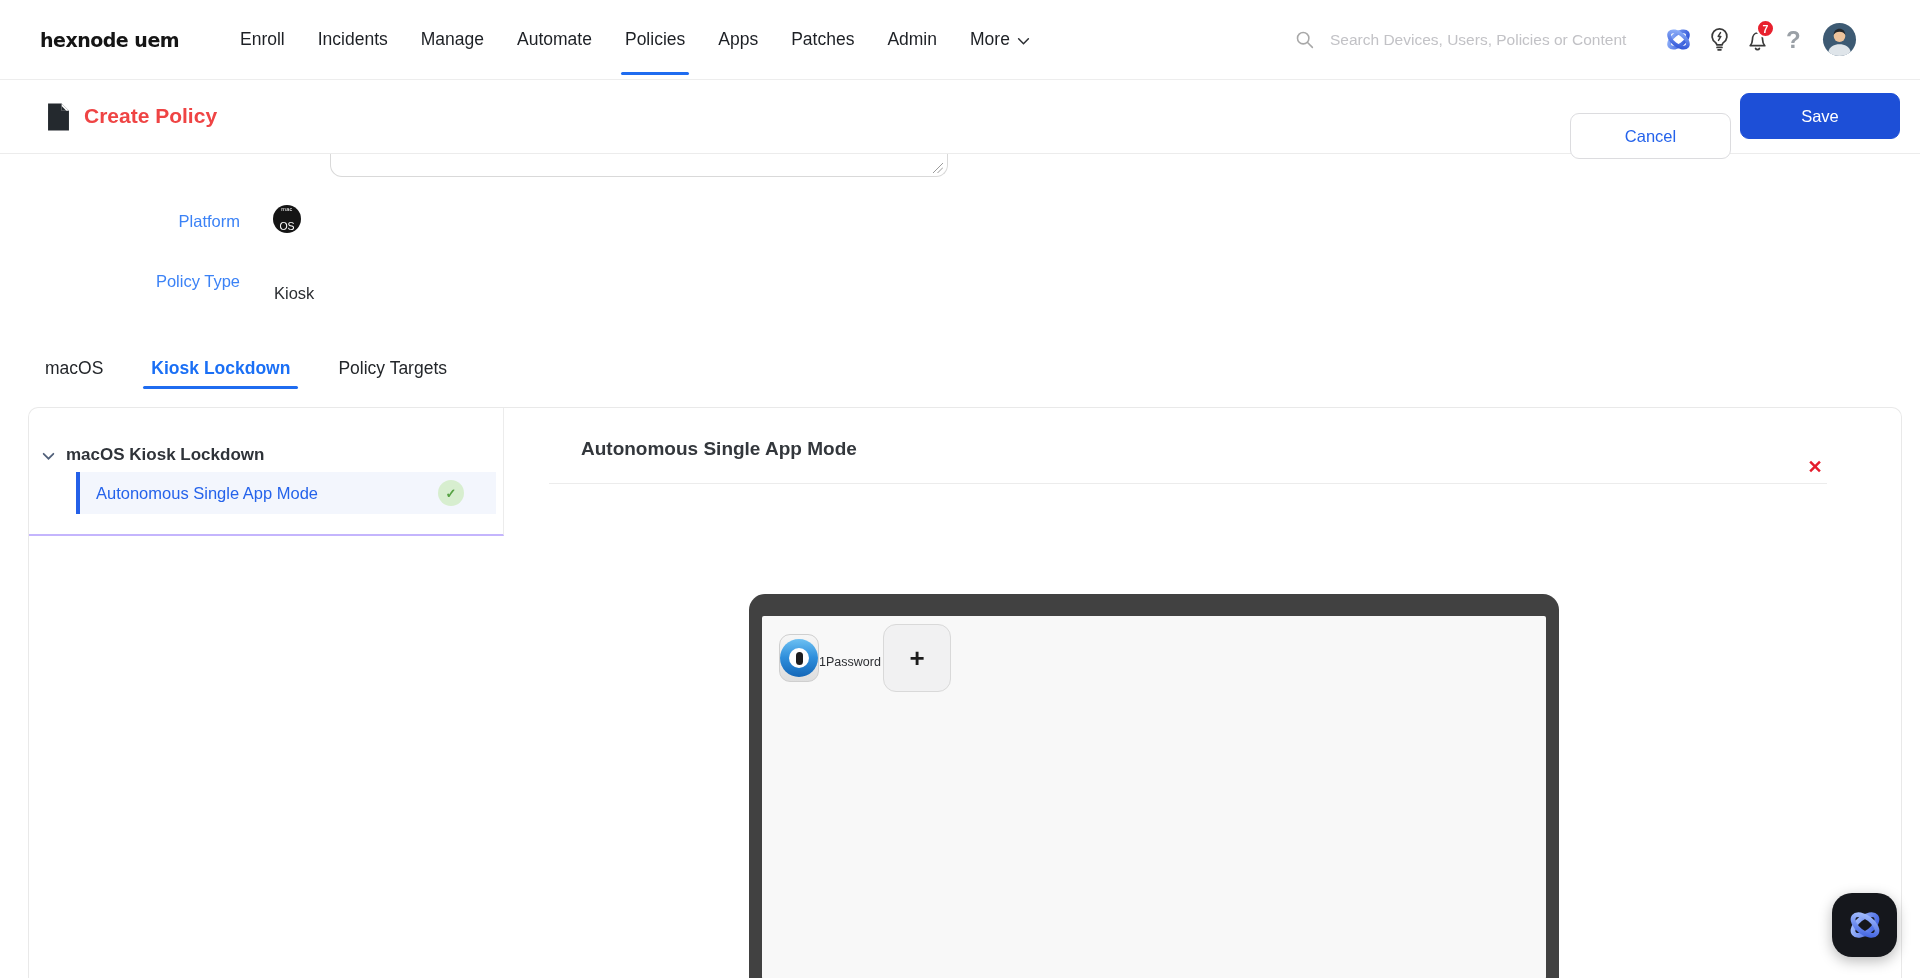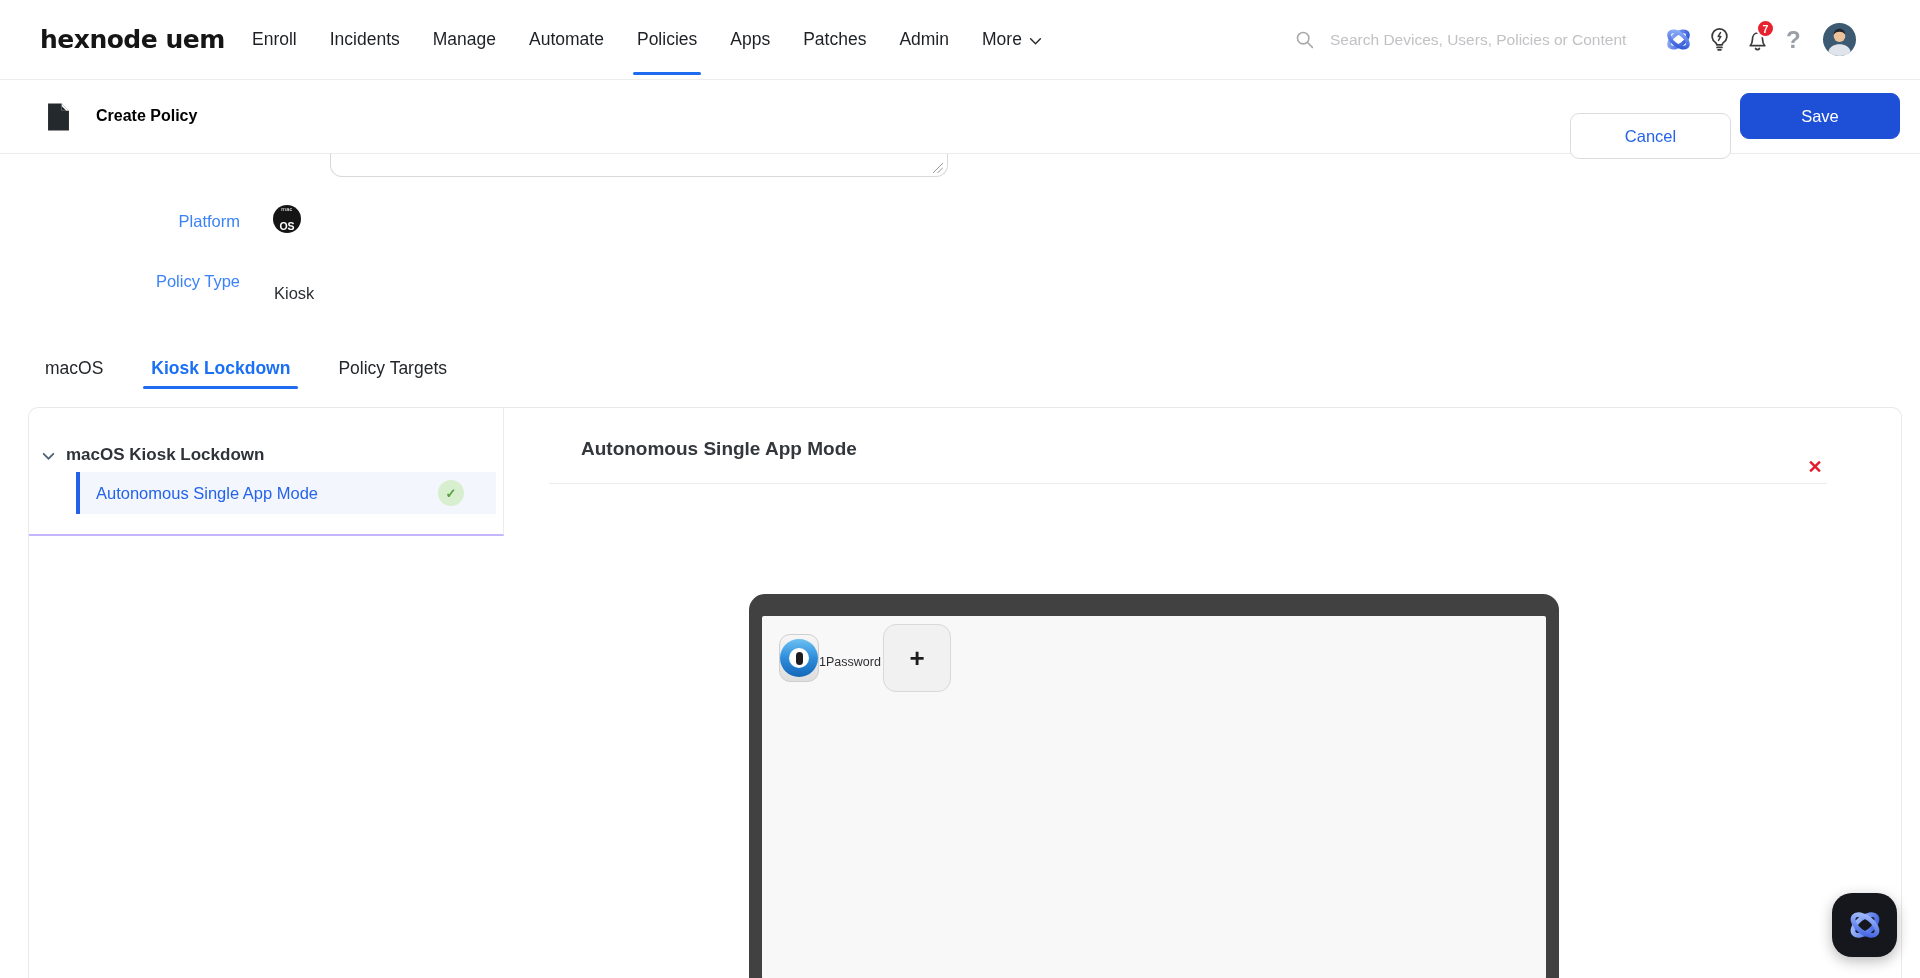--- a/index.html
+++ b/index.html
@@ -3,22 +3,22 @@
 <meta charset="utf-8">
 <style>
   * { margin:0; padding:0; box-sizing:border-box; }
   html,body { background:#ffffff; }
   body { font-family:"Liberation Sans", sans-serif; color:#1f2328; }
   #app { position:relative; width:1920px; height:978px; background:#fff; overflow:hidden; }
 
   
   .topnav { position:absolute; left:0; top:0; width:1920px; height:80px; background:#fff; border-bottom:1px solid #ededed; z-index:20; }
   .logo { position:absolute; left:40px; top:0; height:79px; display:flex; align-items:center;
-          font-family:"DejaVu Sans", sans-serif; font-size:25px; font-weight:800; letter-spacing:-0.5px; color:#151515; cursor:pointer; }
-  .menu { position:absolute; left:252px; top:0; height:79px; display:flex; align-items:center; gap:33px;justify-content:flex-end; }
+          font-family:"DejaVu Sans", sans-serif; font-size:19px; font-weight:800; letter-spacing:-0.5px; color:#151515; cursor:pointer; }
+  .menu { position:absolute; left:240px; top:0; height:79px; display:flex; align-items:center; gap:33px;justify-content:flex-end; }
   .menu-item { position:relative; font-size:17.5px; font-weight:500; color:#1d2025; cursor:pointer; display:flex; align-items:center; gap:7px; }
   .menu-item.active::after { content:""; position:absolute; left:-4px; right:-4px; bottom:-25px; height:3.5px; border-radius:4px; background:#1f6cf0; }
   .menu-chev { width:13px; height:9px; color:#2a2d31; margin-top:3px; }
 
   .search { position:absolute; left:1294px; top:0; height:79px; display:flex; align-items:center; gap:15px; }
   .search svg { width:21px; height:21px; }
   .search input { border:none; outline:none; font-size:15.5px; width:305px; color:#0369a1; font-family:"Liberation Sans",sans-serif; background:transparent; }
   .search input::placeholder { color:#c2c2c6; }
 
   .tn-icon { position:absolute; top:0; height:79px; display:flex; align-items:center; cursor:pointer; }
@@ -26,35 +26,35 @@
   .tn-bulb { left:1706px; } .tn-bulb svg { width:27px; height:27px; }
   .tn-bell { left:1744px; } .tn-bell svg { width:27px; height:27px; }
   .badge { position:absolute; left:1756px; top:19px; width:19px; height:19px; border-radius:50%; background:#e8212e; border:2px solid #fff;
            color:#fff; font-size:10.5px; font-weight:700; display:flex; align-items:center; justify-content:center; z-index:21; cursor:pointer; }
   .tn-help { left:1786px; font-size:24px; color:#9aa0a6; font-weight:700; }
   .tn-avatar { left:1822px; } .tn-avatar svg { width:35px; height:35px; }
 
   
   .subheader { position:absolute; left:0; top:80px; width:1920px; height:74px; background:#fff; border-bottom:1px solid #ececec; z-index:10; }
   .doc-icon { position:absolute; left:47px; top:23px; width:23px; height:28px; }
-  .page-title { position:absolute; left:96px; top:0; height:72px; display:flex; align-items:center; font-size:16px; font-weight:700; color:#000000; }
+  .page-title { position:absolute; left:84px; top:0; height:72px; display:flex; align-items:center; font-size:21px; font-weight:700; color:#ef4444; }
   .btn { position:absolute; top:13px; height:46px; border-radius:9px; font-size:16.5px; display:flex; align-items:center; justify-content:center; cursor:pointer; font-family:"Liberation Sans",sans-serif; }
   .btn-cancel { left:1570px; width:161px; background:#fff; border:1px solid #dcdcdf; color:#2563eb;margin-top:20px; }
   .btn-save { left:1740px; width:160px; background:#1d4fd7; border:1px solid #1d4fd7; color:#fff; }
 
   
   .textarea-remnant { position:absolute; left:330px; top:154px; width:618px; height:23px; border:1px solid #d9d9d9; border-top:none;
                       border-radius:0 0 12px 12px; background:#fff; }
   .resize-handle { position:absolute; right:4px; bottom:3px; width:10px; height:10px; }
   .form-label { position:absolute; left:130px; width:110px; text-align:right; font-size:16.5px; color:#3b82f6; }
   .lbl-platform { top:212px; } .lbl-policytype { top:272px; }
   .os-badge { position:absolute; left:273px; top:205px; width:28px; height:28px; border-radius:50%; background:#151515; color:#fff;
               display:flex; flex-direction:column; align-items:center; justify-content:center; line-height:1; }
   .os-badge .os-top { font-size:5.5px; letter-spacing:.3px; }
-  .os-badge .os-bottom { font-size:10.5px; font-weight:700; margin-top:9px; }
+  .os-badge .os-bottom { font-size:10.5px; font-weight:400; margin-top:9px; }
   .policy-value { position:absolute; left:274px; top:284px; font-size:16.5px; color:#2c2f33; }
 
   
   .tabs { position:absolute; left:45px; top:357px; display:flex; gap:48px; }
   .tab { position:relative; font-size:17.5px; font-weight:500; color:#23262a; line-height:22px; cursor:pointer; }
   .tab.active { color:#1a6ff5; font-weight:600; }
   .tab.active::after { content:""; position:absolute; left:-8px; right:-8px; bottom:-10px; height:3.5px; border-radius:4px; background:#1f6cf0; }
 
   
   .panel { position:absolute; left:28px; top:407px; width:1874px; height:571px; background:#fff;

